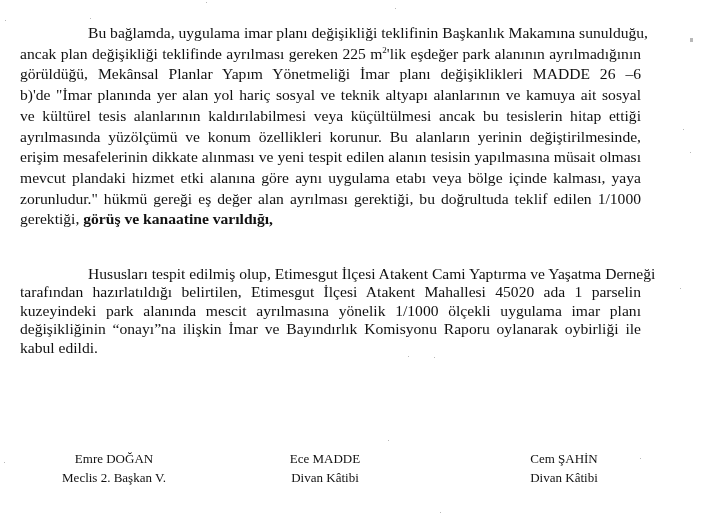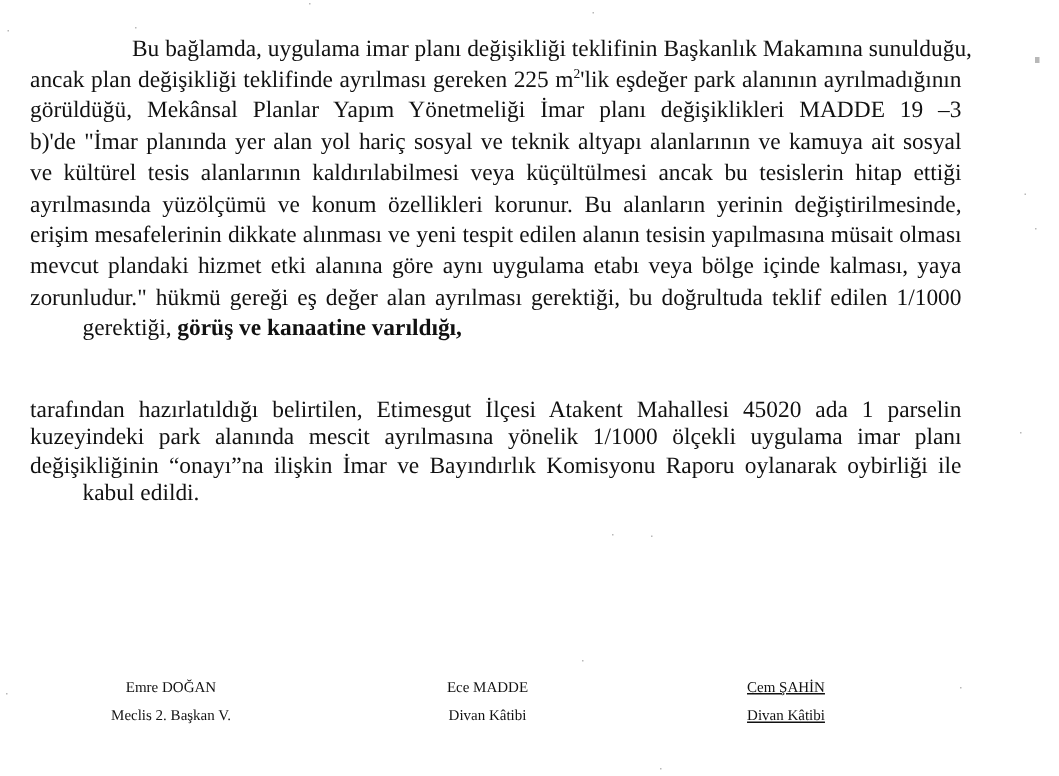--- a/index.html
+++ b/index.html
@@ -16,52 +16,53 @@
       left: 20px;
       width: 621px;
       font-size: 15.6px;
       text-align: justify;
       text-align-last: left;
       margin: 0;
     }
     .p1 { top: 23px; line-height: 20.7px; }
     .p2 { top: 265px; line-height: 18.4px; }
     .line { display: block; text-align: justify; text-align-last: justify; white-space: nowrap; }
-    .line.last { text-align-last: left; margin-left: 35px; }
+    .line.last { text-align-last: left; }
     .indent { padding-left: 68px; }
     .bold { font-weight: bold; }
     sup { font-size: 9px; line-height: 0; vertical-align: super; }
     .sig {
       position: absolute; top: 450px; width: 200px;
-      text-align: center; font-size: 10px; line-height: 18.5px;
+      text-align: center; font-size: 13px; line-height: 18.5px;
     }
     .sig1 { left: 14px; }
     .sig2 { left: 225px; }
-    .sig3 { left: 424px; text-decoration: underline; }
+    .sig3 { left: 464px; }
     .speck { position: absolute; width: 1px; height: 1px; background: #888; opacity: .6; }
   </style>
 </head>
 <body>
 
 <div class="page">
 
   <p class="para p1">
     <span class="line indent">Bu bağlamda, uygulama imar planı değişikliği teklifinin Başkanlık Makamına sunulduğu,</span>
     <span class="line"><span>ancak plan değişikliği teklifinde ayrılması gereken 225 m</span><sup>2</sup><span>'lik eşdeğer park alanının ayrılmadığının</span></span>
-    <span class="line">görüldüğü, Mekânsal Planlar Yapım Yönetmeliği İmar planı değişiklikleri MADDE 19 –3</span>
+    <span class="line">görüldüğü, Mekânsal Planlar Yapım Yönetmeliği İmar planı değişiklikleri MADDE 26 –6</span>
     <span class="line">b)'de "İmar planında yer alan yol hariç sosyal ve teknik altyapı alanlarının ve kamuya ait sosyal</span>
     <span class="line">ve kültürel tesis alanlarının kaldırılabilmesi veya küçültülmesi ancak bu tesislerin hitap ettiği</span>
     <span class="line">ayrılmasında yüzölçümü ve konum özellikleri korunur. Bu alanların yerinin değiştirilmesinde,</span>
     <span class="line">erişim mesafelerinin dikkate alınması ve yeni tespit edilen alanın tesisin yapılmasına müsait olması</span>
     <span class="line">mevcut plandaki hizmet etki alanına göre aynı uygulama etabı veya bölge içinde kalması, yaya</span>
     <span class="line">zorunludur." hükmü gereği eş değer alan ayrılması gerektiği, bu doğrultuda teklif edilen 1/1000</span>
     <span class="line last"><span>gerektiği, </span><span class="bold">görüş ve kanaatine varıldığı,</span></span>
   </p>
 
   <p class="para p2">
+    <span class="line indent">Hususları tespit edilmiş olup, Etimesgut İlçesi Atakent Cami Yaptırma ve Yaşatma Derneği</span>
     <span class="line">tarafından hazırlatıldığı belirtilen, Etimesgut İlçesi Atakent Mahallesi 45020 ada 1 parselin</span>
     <span class="line">kuzeyindeki park alanında mescit ayrılmasına yönelik 1/1000 ölçekli uygulama imar planı</span>
     <span class="line">değişikliğinin “onayı”na ilişkin İmar ve Bayındırlık Komisyonu Raporu oylanarak oybirliği ile</span>
     <span class="line last">kabul edildi.</span>
   </p>
 
   <div class="sig sig1">
     <div>Emre DOĞAN</div>
     <div>Meclis 2. Başkan V.</div>
   </div>

